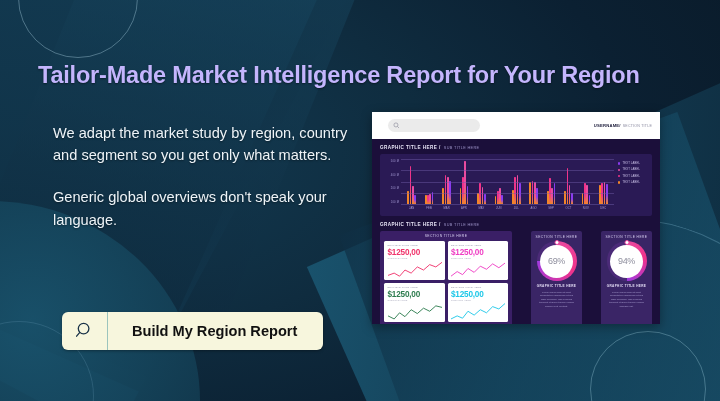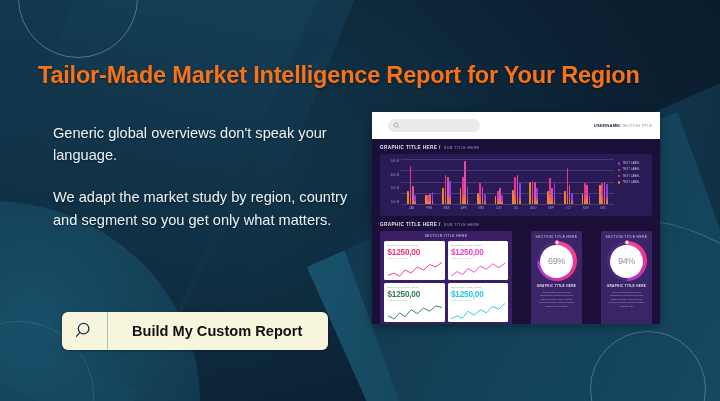--- a/index.html
+++ b/index.html
@@ -82,21 +82,21 @@
     border: 1px solid rgba(140,195,218,0.30);
     border-color: rgba(140,195,218,0.30) transparent transparent transparent;
     transform: rotate(18deg);
   }
 
   
   .headline {
     position: absolute;
     left: 38px; top: 62px;
     width: 640px;
-    color: #f97316;
+    color: #c4b5fd;
     font-size: 23.5px;
     font-weight: bold;
     letter-spacing: -0.2px;
     text-shadow: 0 1px 2px rgba(0,0,0,0.45);
     white-space: nowrap;
   }
   .body-col {
     position: absolute;
     left: 53px; top: 122px;
     width: 310px;
@@ -330,32 +330,32 @@
   <div class="bg-band band-br2"></div>
   <div class="bg-band band-bl"></div>
   <div class="ring ring-tl"></div>
   <div class="ring ring-br"></div>
   <div class="ring ring-bl"></div>
   <div class="arc-br"></div>
 
   <div class="headline">Tailor-Made Market Intelligence Report for Your Region</div>
 
   <div class="body-col">
+    <p class="para">We adapt the market study by region, country and segment so you get only what matters.</p>
     <p class="para">Generic global overviews don't speak your language.</p>
-    <p class="para">We adapt the market study by region, country and segment so you get only what matters.</p>
   </div>
 
   <div class="cta">
     <span class="cta-icon">
       <svg width="20" height="20" viewBox="0 0 20 20">
         <circle cx="8.6" cy="7.6" r="5.3" fill="none" stroke="#1a3348" stroke-width="1.3"></circle>
         <line x1="4.6" y1="11.6" x2="1.6" y2="15.2" stroke="#1a3348" stroke-width="1.3" stroke-linecap="round"></line>
       </svg>
     </span>
-    <span class="cta-label">Build My Custom Report</span>
+    <span class="cta-label">Build My Region Report</span>
   </div>
 
   <div class="dash">
 
     <div class="dash-topbar">
       <div class="search-pill">
         <svg width="7" height="7" viewBox="0 0 10 10">
           <circle cx="4.2" cy="4.2" r="2.9" fill="none" stroke="#8a8a9a" stroke-width="0.9"></circle>
           <line x1="6.4" y1="6.4" x2="8.6" y2="8.6" stroke="#8a8a9a" stroke-width="0.9"></line>
         </svg>

